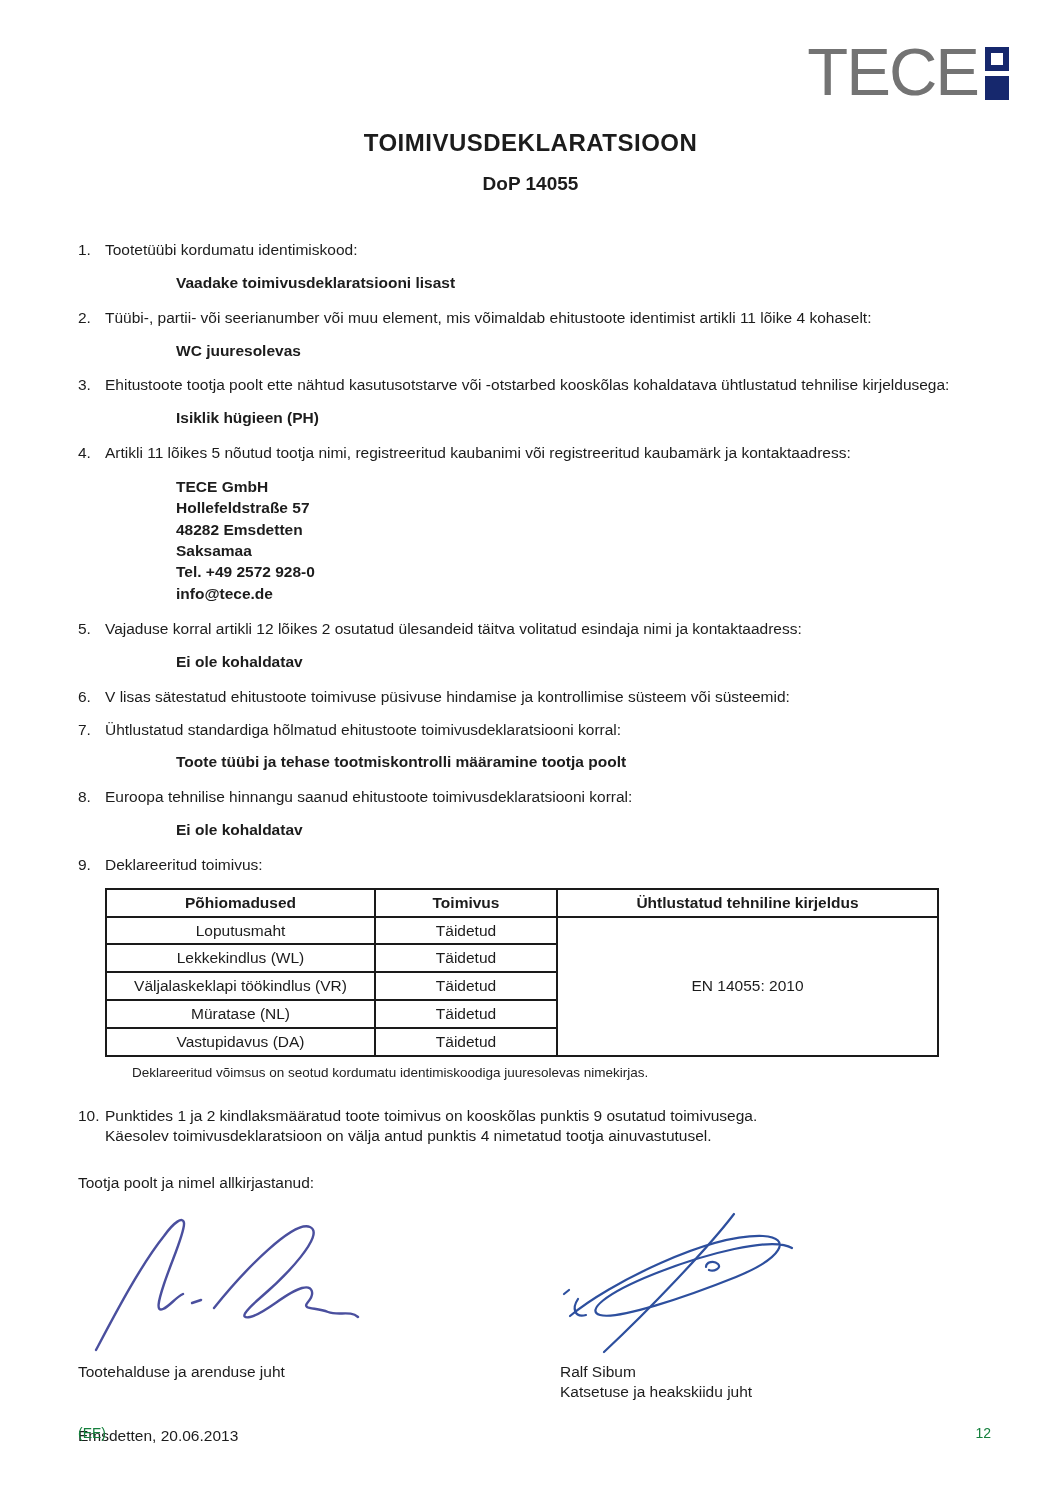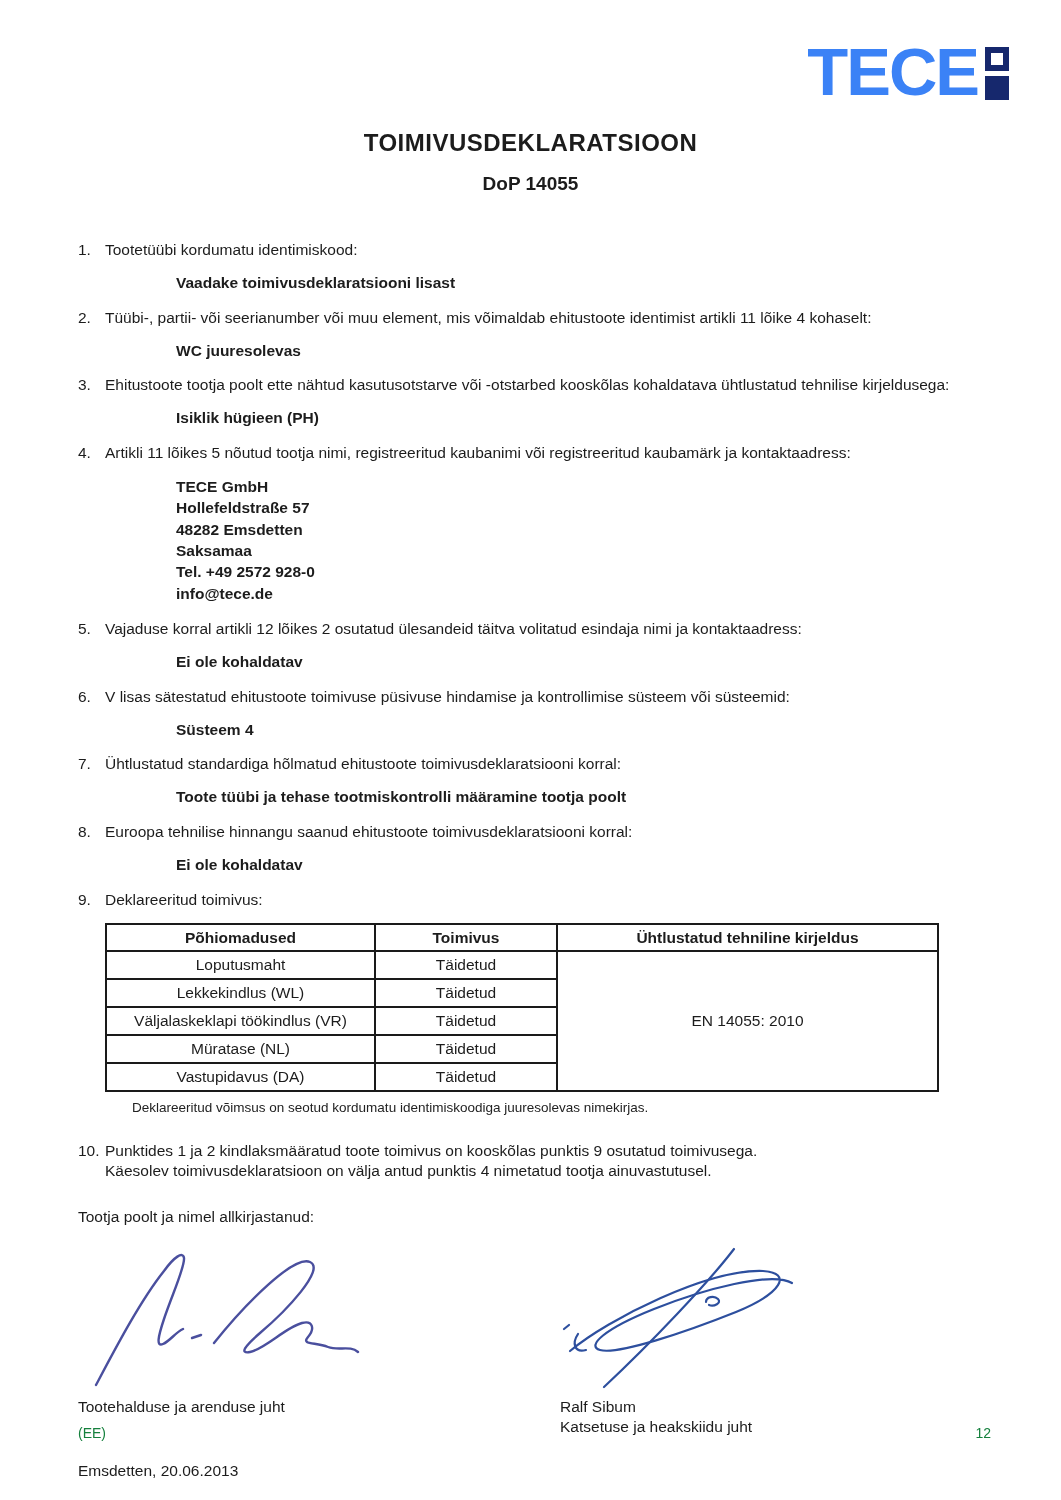--- a/index.html
+++ b/index.html
@@ -23,24 +23,24 @@
     display: flex;
     justify-content: flex-end;
   }
   .logo {
     display: flex;
     align-items: flex-start;
     gap: 7px;
   }
   .logo-text {
     font-size: 67px;
-    font-weight: bold;
+    font-weight: normal;
     line-height: 0.82;
     letter-spacing: -2px;
-    color: #3b82f6;
+    color: #737373;
   }
   .logo-mark {
     display: flex;
     flex-direction: column;
     gap: 5px;
     padding-top: 2px;
   }
   .logo-mark .sq {
     width: 24px;
     height: 24px;
@@ -195,21 +195,20 @@
       <div class="item">
         <span class="num">5.</span>
         <div class="body">Vajaduse korral artikli 12 lõikes 2 osutatud ülesandeid täitva volitatud esindaja nimi ja kontaktaadress:</div>
       </div>
       <div class="answer">Ei ole kohaldatav</div>
 
       <div class="item">
         <span class="num">6.</span>
         <div class="body">V lisas sätestatud ehitustoote toimivuse püsivuse hindamise ja kontrollimise süsteem või süsteemid:</div>
       </div>
-      <div class="answer">Süsteem 4</div>
 
       <div class="item">
         <span class="num">7.</span>
         <div class="body">Ühtlustatud standardiga hõlmatud ehitustoote toimivusdeklaratsiooni korral:</div>
       </div>
       <div class="answer">Toote tüübi ja tehase tootmiskontrolli määramine tootja poolt</div>
 
       <div class="item">
         <span class="num">8.</span>
         <div class="body">Euroopa tehnilise hinnangu saanud ehitustoote toimivusdeklaratsiooni korral:</div>

